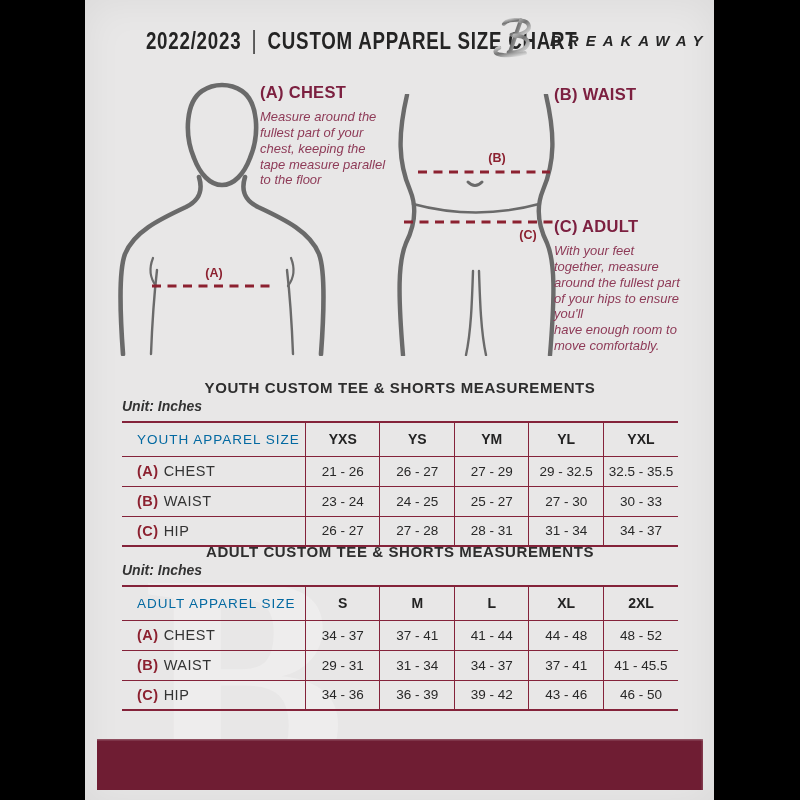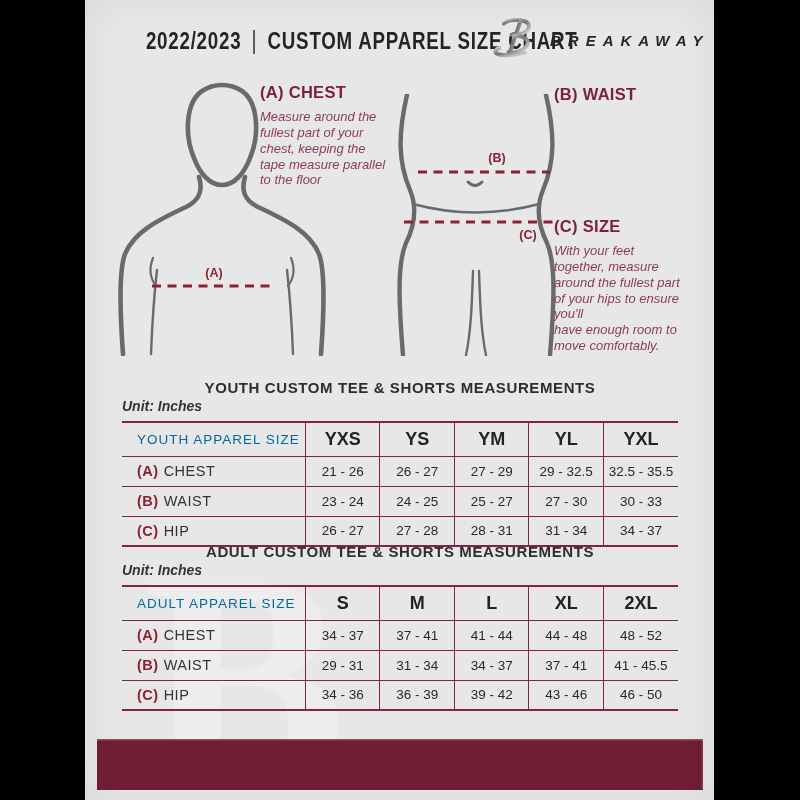--- a/index.html
+++ b/index.html
@@ -46,21 +46,21 @@
   .sec-adult { top:543px; }
   .tbl-title { text-align:center; font-size:15px; font-weight:bold; color:#2e2e2e;
                letter-spacing:.6px; }
   .tbl-unit  { text-align:left; font-size:14px; font-weight:600; font-style:italic;
                color:#333; margin-top:2px; }
   table { width:100%; border-collapse:collapse; margin-top:7px;
           border-top:2.5px solid #84233a; border-bottom:2.5px solid #84233a; }
   tr + tr { border-top:1.5px solid #84233a; }
   th, td { border-left:1.5px solid #84233a; text-align:center; vertical-align:middle; }
   th:first-child, td:first-child { border-left:none; text-align:left; padding-left:15px; }
-  th { height:34px; font-size:18px; font-weight:bold; color:#232323; }
+  th { height:34px; font-size:14px; font-weight:bold; color:#232323; }
   th.c1 { font-weight:normal; font-size:13.5px; letter-spacing:1px; color:#0369a1; }
   td { height:30px; font-size:13.5px; color:#282828; }
   td.c1 { font-size:14.5px; letter-spacing:.5px; color:#333; }
   td.c1 .pfx { font-weight:bold; color:#8c2130; margin-right:5px; }
   col.c-label { width:33%; } col.c-size { width:13.4%; }
 
   
   .footer-bar { position:absolute; left:12px; top:739px; width:606px; height:51px;
                 background:#6f1d33; z-index:2;
                 box-shadow:inset 0 1.5px 0 rgba(255,255,255,.22), inset -1.5px 0 0 rgba(255,255,255,.12); }
@@ -135,21 +135,21 @@
       <p>Measure around the
 fullest part of your
 chest, keeping the
 tape measure parallel
 to the floor</p>
     </div>
     <div class="guide guide-b">
       <h3>(B) WAIST</h3>
     </div>
     <div class="guide guide-c">
-      <h3>(C) SIZE</h3>
+      <h3>(C) ADULT</h3>
       <p>With your feet
 together, measure
 around the fullest part
 of your hips to ensure
 you'll
 have enough room to
 move comfortably.</p>
     </div>
 
     <section class="tbl-section sec-youth">

